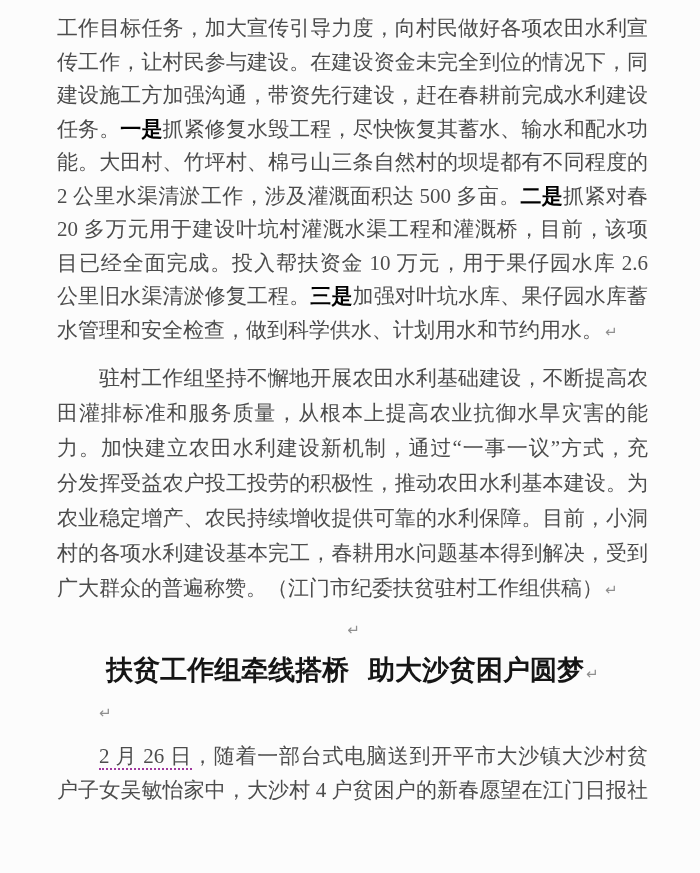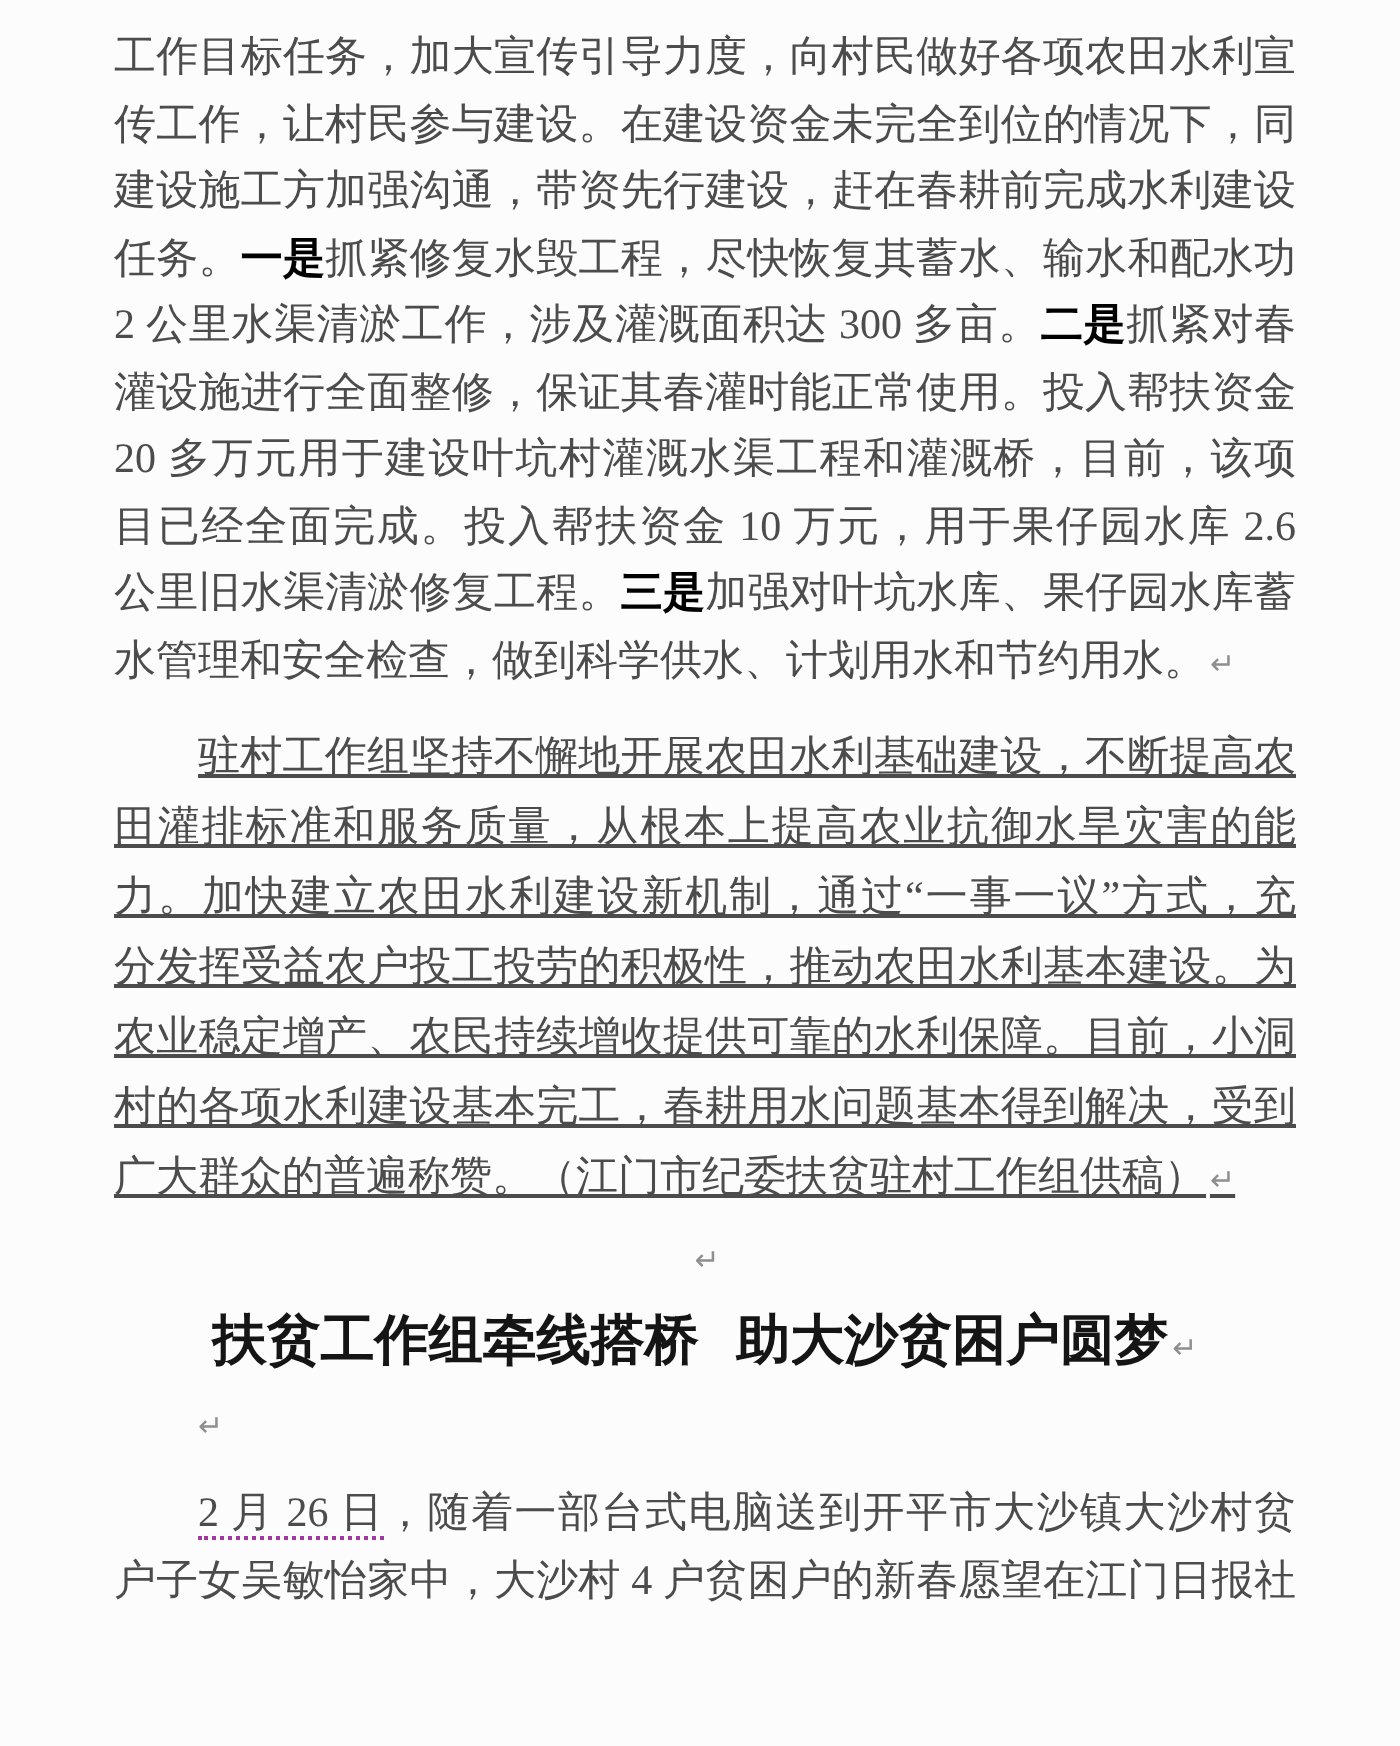--- a/index.html
+++ b/index.html
@@ -23,21 +23,21 @@
     line-height:33.5px; height:33.5px;
     overflow:hidden;
     white-space:normal;
   }
   .line.short { text-align-last:left; }
   .line.indent { text-indent:42px; }
 
   [data-name="para-irrigation-works"] .line { line-height:33.5px; height:33.5px; }
 
   [data-name="para-workteam-summary"] { margin-top:14px; }
-  [data-name="para-workteam-summary"] .line { line-height:35px; height:35px;text-decoration:underline; }
+  [data-name="para-workteam-summary"] .line { line-height:35px; height:35px; }
 
   [data-name="empty-line-center"] { margin-top:6px; height:33px; }
   [data-name="empty-line-center"] .line { text-align:center; text-align-last:center; height:33px; line-height:33px; }
 
   [data-name="article-title"] .line {
     text-align:right; text-align-last:center;
     font-size:27px; font-weight:bold; color:#151515;
     line-height:50px; height:50px;
     word-spacing:12px;
   }
@@ -61,22 +61,22 @@
 </style>
 </head>
 <body>
 
 <div class="page" data-name="document-page">
     <div class="block paragraph" data-name="para-irrigation-works">
       <div class="line" data-name="text-line"><span class="" data-name="text-segment">工作目标任务，加大宣传引导力度，向村民做好各项农田水利宣</span></div>
       <div class="line" data-name="text-line"><span class="" data-name="text-segment">传工作，让村民参与建设。在建设资金未完全到位的情况下，同</span></div>
       <div class="line" data-name="text-line"><span class="" data-name="text-segment">建设施工方加强沟通，带资先行建设，赶在春耕前完成水利建设</span></div>
       <div class="line" data-name="text-line"><span class="" data-name="text-segment">任务。</span><span class="bold" data-name="bold-run">一是</span><span class="" data-name="text-segment">抓紧修复水毁工程，尽快恢复其蓄水、输水和配水功</span></div>
-      <div class="line" data-name="text-line"><span class="" data-name="text-segment">2 公里水渠清淤工作，涉及灌溉面积达 300 多亩。</span><span class="bold" data-name="bold-run">二是</span><span class="" data-name="text-segment">抓紧对春</span></div>
-      <div class="line" data-name="text-line"><span class="" data-name="text-segment">灌设施进行全面整修，保证其春灌时能正常使用。投入帮扶资金</span></div>
+      <div class="line" data-name="text-line"><span class="" data-name="text-segment">能。大田村、竹坪村、棉弓山三条自然村的坝堤都有不同程度的</span></div>
+      <div class="line" data-name="text-line"><span class="" data-name="text-segment">2 公里水渠清淤工作，涉及灌溉面积达 500 多亩。</span><span class="bold" data-name="bold-run">二是</span><span class="" data-name="text-segment">抓紧对春</span></div>
       <div class="line" data-name="text-line"><span class="" data-name="text-segment">20 多万元用于建设叶坑村灌溉水渠工程和灌溉桥，目前，该项</span></div>
       <div class="line" data-name="text-line"><span class="" data-name="text-segment">目已经全面完成。投入帮扶资金 10 万元，用于果仔园水库 2.6</span></div>
       <div class="line" data-name="text-line"><span class="" data-name="text-segment">公里旧水渠清淤修复工程。</span><span class="bold" data-name="bold-run">三是</span><span class="" data-name="text-segment">加强对叶坑水库、果仔园水库蓄</span></div>
       <div class="line short" data-name="text-line"><span class="" data-name="text-segment">水管理和安全检查，做到科学供水、计划用水和节约用水。</span><span class="pilcrow" data-name="paragraph-mark-icon">↵</span></div>
     </div>
     <div class="block paragraph" data-name="para-workteam-summary">
       <div class="line indent" data-name="text-line"><span class="" data-name="text-segment">驻村工作组坚持不懈地开展农田水利基础建设，不断提高农</span></div>
       <div class="line" data-name="text-line"><span class="" data-name="text-segment">田灌排标准和服务质量，从根本上提高农业抗御水旱灾害的能</span></div>
       <div class="line" data-name="text-line"><span class="" data-name="text-segment">力。加快建立农田水利建设新机制，通过“一事一议”方式，充</span></div>
       <div class="line" data-name="text-line"><span class="" data-name="text-segment">分发挥受益农户投工投劳的积极性，推动农田水利基本建设。为</span></div>

